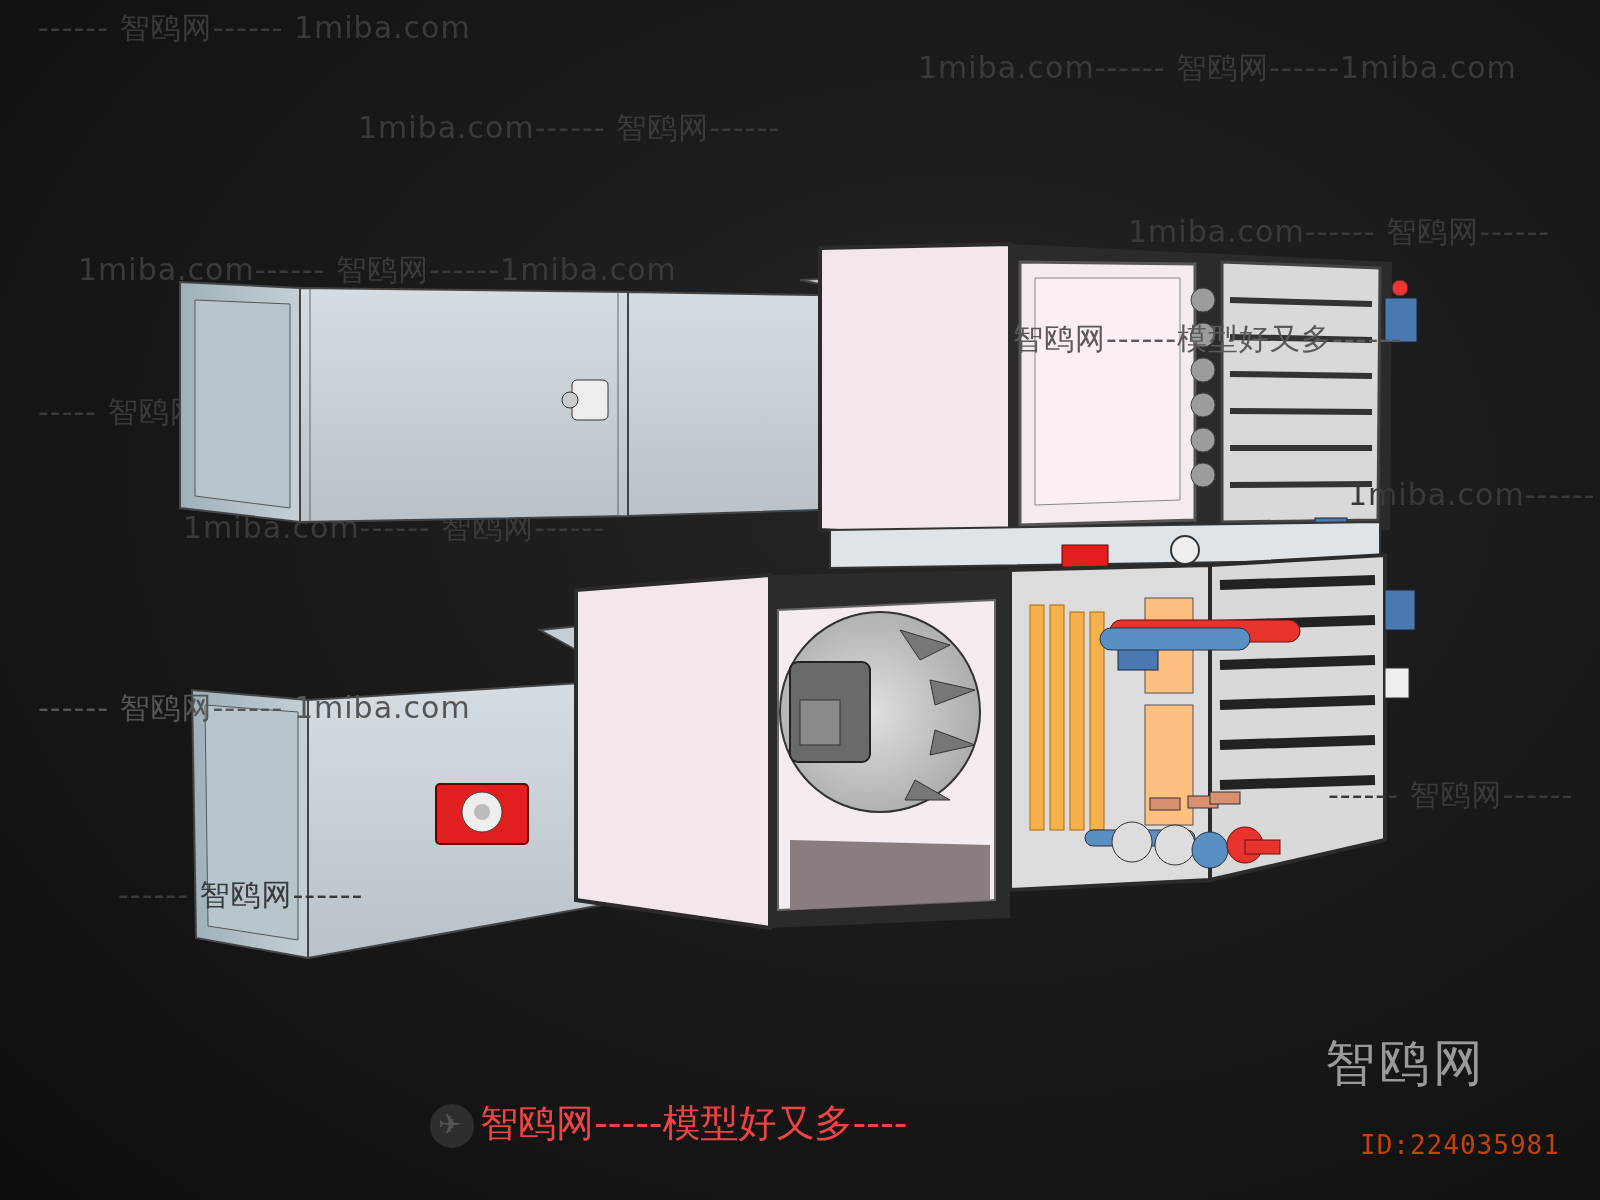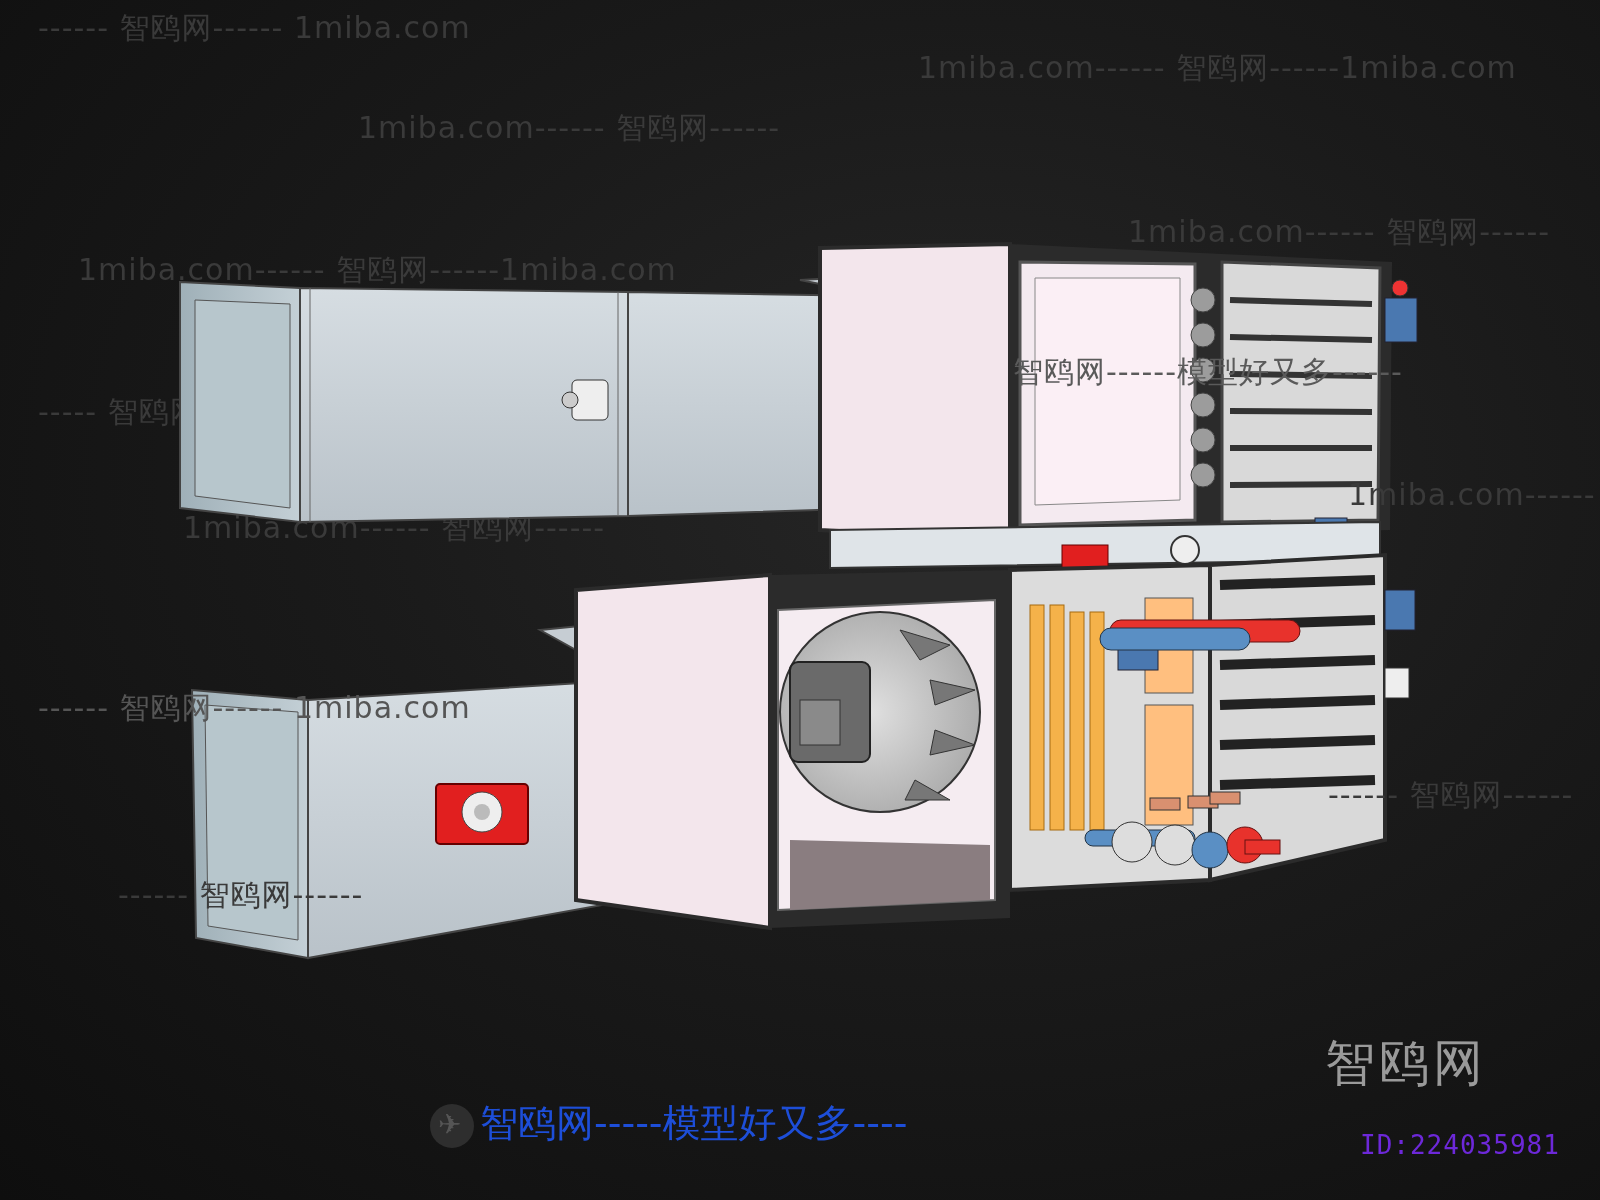--- a/index.html
+++ b/index.html
@@ -5,22 +5,22 @@
     html, body { margin: 0; padding: 0; }
     body {
       width: 1600px; height: 1200px; overflow: hidden;
       background: radial-gradient(ellipse at 60% 40%, #262626 0%, #1a1a1a 45%, #0e0e0e 100%);
       font-family: "DejaVu Sans", sans-serif;
       position: relative;
     }
     .wm { position: absolute; white-space: nowrap; color: #3a3a3a; font-size: 30px; letter-spacing: 1px; padding-left: 38px; }
     .scene { position: absolute; left: 0; top: 0; width: 1600px; height: 1200px; }
     .logo-big { position: absolute; left: 1325px; top: 1030px; font-size: 50px; color: #9a9a9a; letter-spacing: 4px; font-family: "DejaVu Sans", sans-serif; }
-    .id-text { position: absolute; left: 1360px; top: 1130px; font-size: 26px; color: #6d28d9; font-family: "DejaVu Sans Mono", monospace; letter-spacing: 1px; }
-    .slogan { position: absolute; left: 430px; top: 1098px; font-size: 38px; color: #1d4ed8; white-space: nowrap; }
+    .id-text { position: absolute; left: 1360px; top: 1130px; font-size: 26px; color: #c2410c; font-family: "DejaVu Sans Mono", monospace; letter-spacing: 1px; }
+    .slogan { position: absolute; left: 430px; top: 1098px; font-size: 38px; color: #ef4444; white-space: nowrap; }
     .slogan .bird { display: inline-block; width: 44px; height: 44px; border-radius: 50%; background: #2e2e2e; vertical-align: middle; margin-right: 6px; position: relative; }
     .slogan .bird::after { content: "✈"; position: absolute; left: 8px; top: 4px; font-size: 28px; color: #555; }
   </style>
 </head>
 <body>
 
 <div class="wm" style="left:0;top:8px;"><span>------ 智鸥网------ 1miba.com</span></div>
 <div class="wm" style="left:880px;top:48px;"><span>1miba.com------ 智鸥网------1miba.com</span></div>
 <div class="wm" style="left:320px;top:108px;"><span>1miba.com------ 智鸥网------</span></div>
 <div class="wm" style="left:1090px;top:212px;"><span>1miba.com------ 智鸥网------</span></div>
@@ -154,21 +154,21 @@
     <circle cx="1175" cy="845" r="20" fill="#ddd" stroke="#333"></circle>
     <circle cx="1210" cy="850" r="18" fill="#5a8fc4" stroke="#234"></circle>
     <circle cx="1245" cy="845" r="18" fill="#e8322c" stroke="#611"></circle>
     <rect x="1245" y="840" width="35" height="14" fill="#e8322c" stroke="#611"></rect>
     <rect x="1150" y="798" width="30" height="12" fill="#d99070" stroke="#333"></rect>
     <rect x="1188" y="796" width="30" height="12" fill="#d99070" stroke="#333"></rect>
     <rect x="1210" y="792" width="30" height="12" fill="#d99070" stroke="#333"></rect>
   </g>
 </svg>
 
-<div class="wm" style="left:975px;top:352px;color:#5a5a5a;"><span>智鸥网------模型好又多------</span></div>
+<div class="wm" style="left:975px;top:319px;color:#5a5a5a;"><span>智鸥网------模型好又多------</span></div>
 <div class="wm" style="left:1310px;top:475px;"><span>1miba.com------ 智鸥网------</span></div>
 <div class="wm" style="left:0;top:688px;color:#555;"><span>------ 智鸥网------ 1miba.com</span></div>
 <div class="wm" style="left:1290px;top:775px;"><span>------ 智鸥网------</span></div>
 <div class="wm" style="left:80px;top:875px;"><span>------ 智鸥网------</span></div>
 
 <div class="slogan">
   <span class="bird"></span><span>智鸥网-----模型好又多----</span>
 </div>
 
 <div class="logo-big">智鸥网</div>

